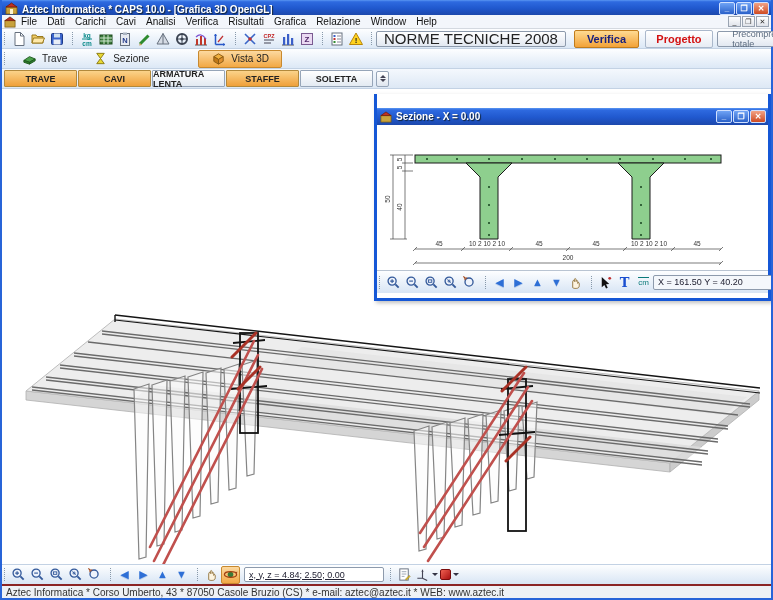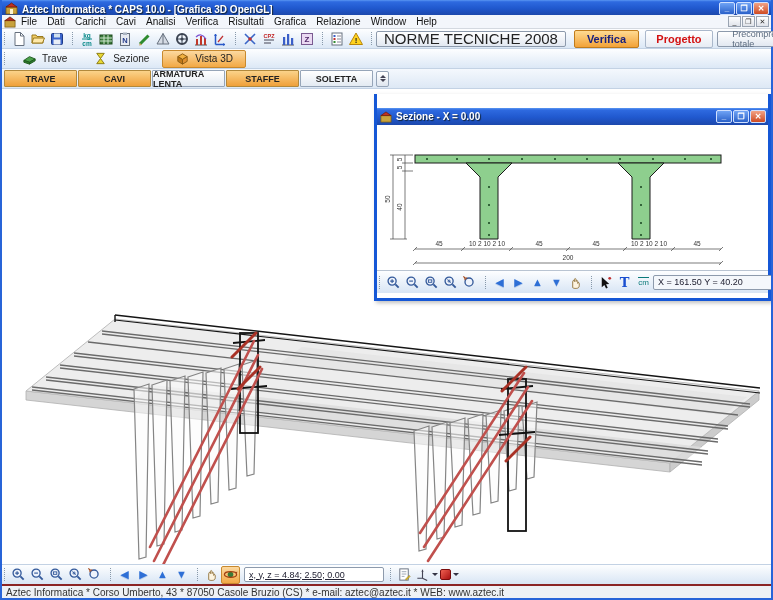--- a/index.html
+++ b/index.html
@@ -37,21 +37,21 @@
   .btn-raised { height:16px; border:1px solid #8d9aac; border-radius:2px; padding:7px 7px; font-size:15px; color:#222;
                 background:linear-gradient(180deg,#ffffff,#e2e8f1); display:flex; align-items:center; white-space:nowrap; }
   .btn-verifica { height:18px; border:1px solid #c07c1c; border-radius:2px; padding:8px 12px; font-size:11px; font-weight:bold;
                   color:#18217e; background:linear-gradient(180deg,#ffda92,#f2a238); display:flex; align-items:center; }
   .btn-progetto { height:18px; border:1px solid #aab8cb; border-radius:2px; padding:0 10px; font-size:11px; font-weight:bold;
                   color:#d31111; background:linear-gradient(180deg,#ffffff,#e7ecf4); display:flex; align-items:center; }
   .btn-precomp { height:16px; border:1px solid #8d9aac; border-radius:2px; padding:0 14px; font-size:9px; color:#5a6a7e;
                  background:linear-gradient(180deg,#ffffff,#e2e8f1); display:flex; align-items:center; }
   .btn-view { height:18px; display:flex; align-items:center; gap:5px; padding:0 12px; font-size:10px; color:#222;
               border:1px solid transparent; border-radius:2px; }
-  .btn-view.active { background:linear-gradient(180deg,#fcd9a0,#f2a844); border:1px solid #c8892e; }
+  .btn-view.active { background:linear-gradient(180deg,#fcd9a0,#f2a844); border:1px solid #c8892e;margin-left:36px; }
   .arrow-glyph { color:#2e6fd6; font-size:11px; line-height:1; text-shadow:0 1px 0 #b8cdea; }
 
   
   .tabstrip { height:20px; flex:0 0 20px; display:flex; align-items:center;
               background:linear-gradient(180deg,#f4f8fd,#dde8f5); border-bottom:1px solid #c3d2e4; padding-left:2px; }
   .tab { width:73px; height:17px; margin-right:1px; display:flex; align-items:center; justify-content:center;
          font-size:9px; font-weight:bold; color:#222; border:1px solid #b2893c; border-radius:1px;
          background:linear-gradient(180deg,#fbd38a,#efa03a); }
   .tab.light { background:linear-gradient(180deg,#ffffff,#e3eaf2); border:1px solid #96a5b8; }
   .tab-overflow { width:13px; height:16px; margin-left:2px; border:1px solid #96a5b8; border-radius:2px;

